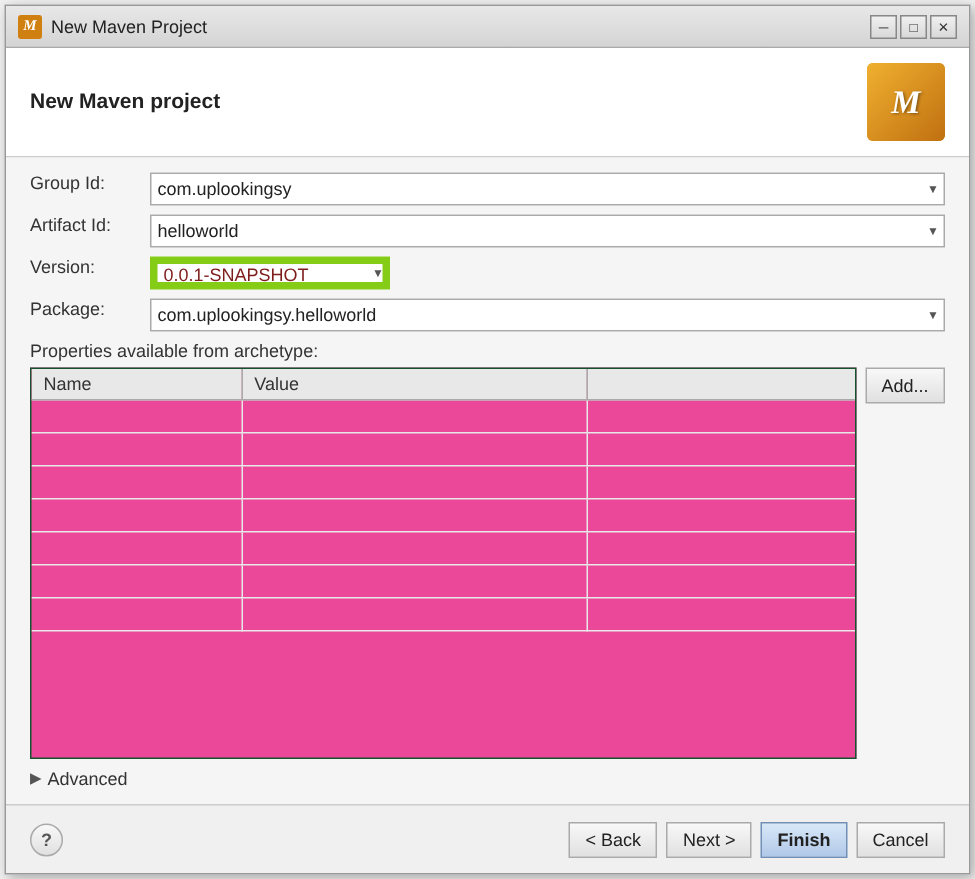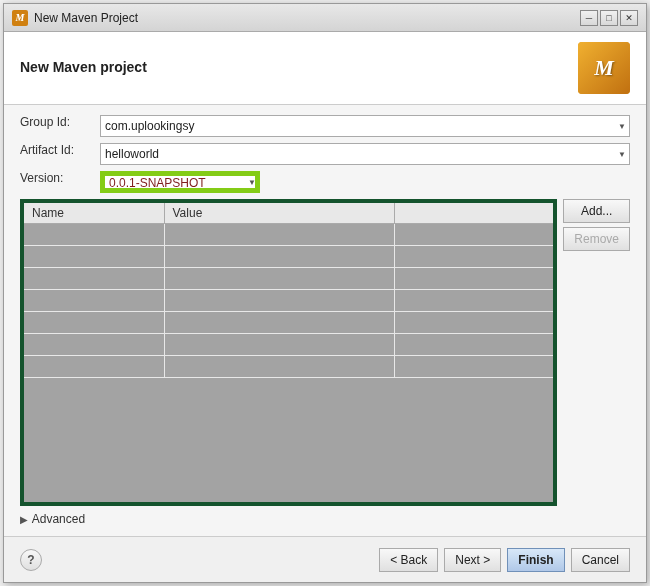--- a/index.html
+++ b/index.html
@@ -179,22 +179,22 @@
       color: #333;
       margin-bottom: 4px;
     }
     .properties-area {
       display: flex;
       flex: 1;
       gap: 6px;
     }
     .properties-table-wrapper {
       flex: 1;
-      border: 4px solid #14532d;
-      background: #a3a3a3;
+      border: 1px solid #14532d;
+      background: #ec4899;
       overflow: hidden;
     }
     .properties-table {
       width: 100%;
       border-collapse: collapse;
       font-size: 12px;
     }
     .properties-table th {
       background: #e8e8e8;
       border-bottom: 1px solid #aaa;
@@ -407,21 +407,32 @@
         <div class="form-label">Version:</div>
         <div class="form-control">
           <div class="version-dropdown-wrapper">
             <select>
               <option>0.0.1-SNAPSHOT</option>
             </select>
           </div>
         </div>
       </div>
 
-
+      <div class="form-row">
+        <div class="form-label">Package:</div>
+        <div class="form-control">
+          <div class="dropdown-wrapper">
+            <select>
+              <option>com.uplookingsy.helloworld</option>
+            </select>
+          </div>
+        </div>
+      </div>
+
+      <div class="properties-label">Properties available from archetype:</div>
 
       <div class="properties-area">
         <div class="properties-table-wrapper">
           <table class="properties-table">
             <thead>
               <tr>
                 <th class="name-col">Name</th>
                 <th class="value-col">Value</th>
                 <th class="extra-col"></th>
               </tr>
@@ -460,21 +471,20 @@
               <tr class="empty-row">
                 <td></td>
                 <td></td>
                 <td></td>
               </tr>
             </tbody>
           </table>
         </div>
         <div class="table-buttons">
           <button class="btn">Add...</button>
-          <button class="btn" disabled="">Remove</button>
         </div>
       </div>
 
       <div class="advanced-section">
         <div class="advanced-toggle">
           <span class="advanced-arrow">▶</span>
           <span>Advanced</span>
         </div>
       </div>
 

